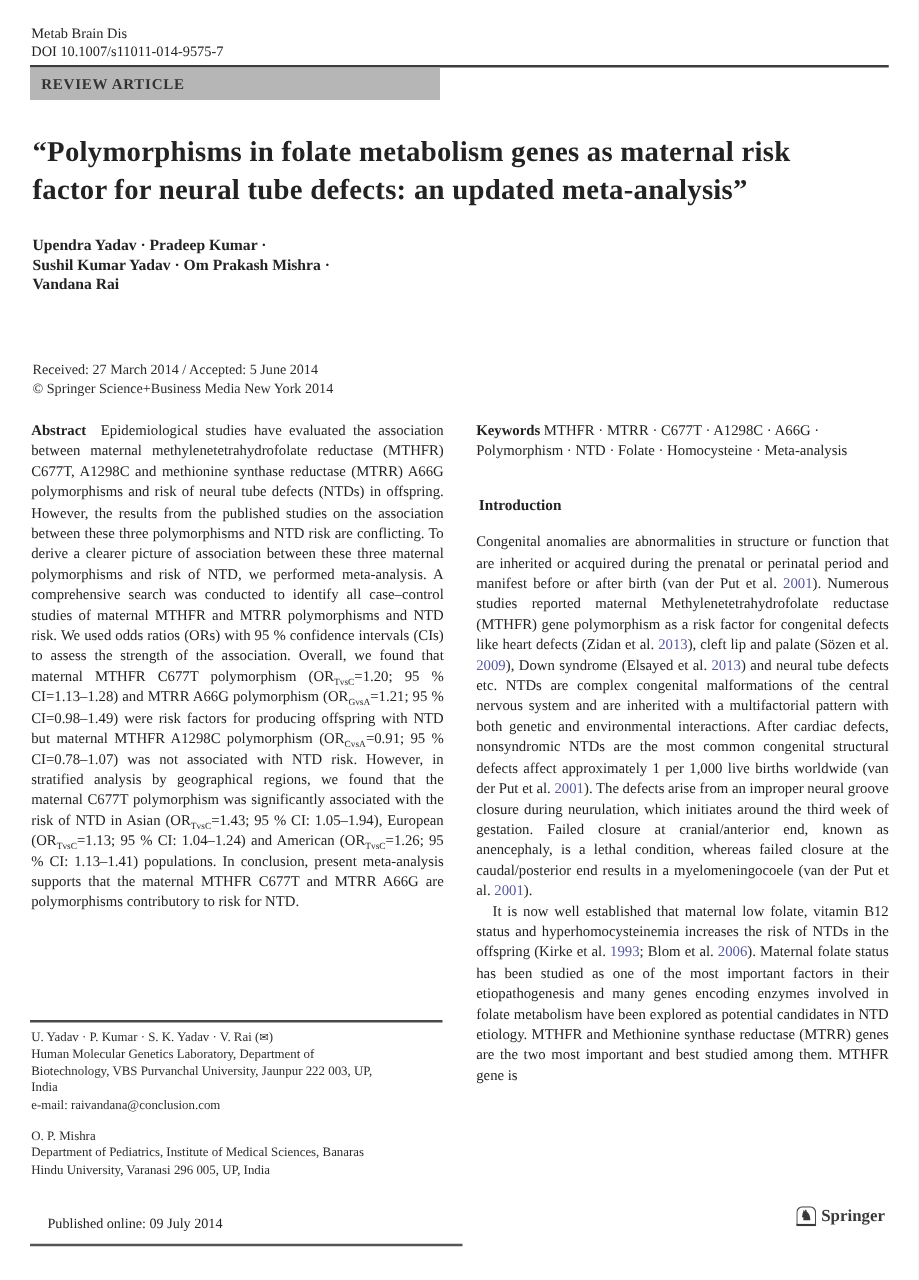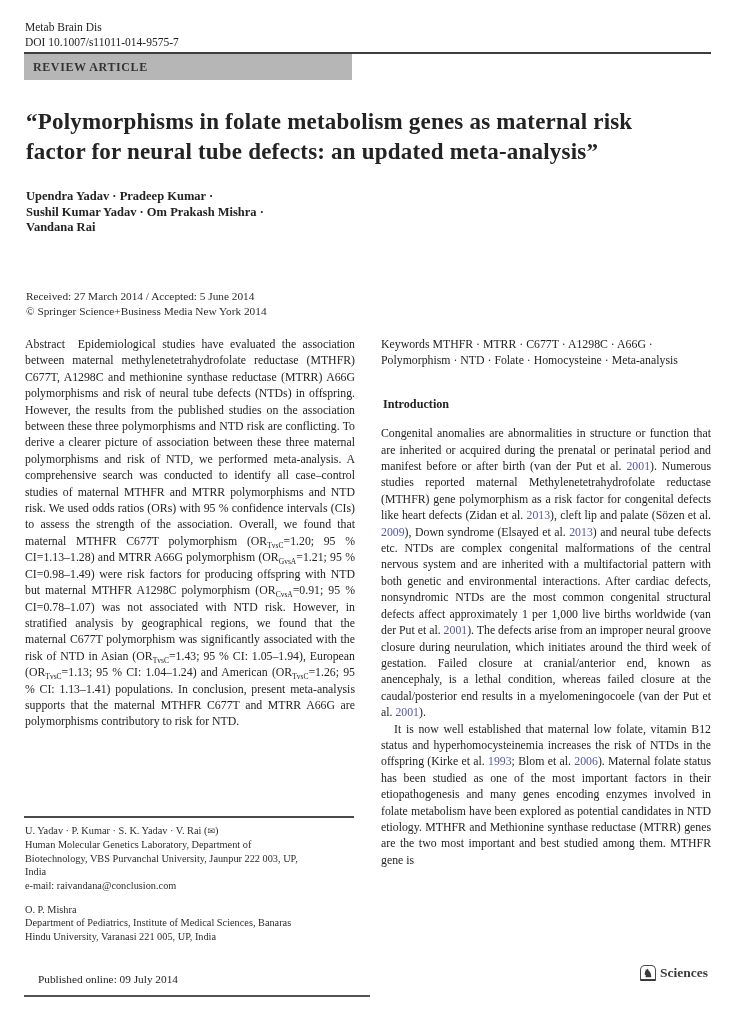--- a/index.html
+++ b/index.html
@@ -25,21 +25,21 @@
   }
   .title{
     position:absolute;left:26px;top:107px;width:665px;
     font-size:23px;font-weight:bold;line-height:30px;letter-spacing:.2px;
   }
   .authors{position:absolute;left:26px;top:189px;font-size:12.5px;font-weight:bold;line-height:15.6px;}
   .dates{position:absolute;left:26px;top:289px;font-size:11.3px;line-height:15px;color:#2c2c2c;}
   .columns{position:absolute;left:25px;top:336px;width:686px;display:flex;gap:26px;}
   .col{width:330px;font-size:11.8px;line-height:16.4px;}
   .justify{text-align:justify;}
-  .lead{font-weight:normal;}
+  .lead{font-weight:bold;}
   sub{font-size:7.5px;line-height:0;}
   .cite{color:var(--citation);cursor:pointer;}
   .keywords{text-align:left;line-height:16.4px;}
   .section-heading{font-weight:bold;font-size:12.2px;margin:27px 2px 13px;text-align:left;}
   .indent{text-indent:13px;}
   .affil-rule{position:absolute;left:24px;top:816px;width:330px;height:1.5px;background:#4a4a4a;}
   .affil{position:absolute;left:25px;width:334px;font-size:10.3px;line-height:13.4px;color:#2c2c2c;}
   .affil-1{top:824px;}
   .affil-2{top:903px;}
   .envelope{font-size:9px;}
@@ -102,24 +102,24 @@
     <div><span>U. Yadav · P. Kumar · S. K. Yadav · V. Rai (</span><span class="envelope">✉</span><span>)</span></div>
     <div>Human Molecular Genetics Laboratory, Department of</div>
     <div>Biotechnology, VBS Purvanchal University, Jaunpur 222 003, UP,</div>
     <div>India</div>
     <div>e-mail: raivandana@conclusion.com</div>
   </div>
 
   <div class="affil affil-2">
     <div>O. P. Mishra</div>
     <div>Department of Pediatrics, Institute of Medical Sciences, Banaras</div>
-    <div>Hindu University, Varanasi 221 005, UP, India</div>
+    <div>Hindu University, Varanasi 296 005, UP, India</div>
   </div>
 
   <div class="published">Published online: 09 July 2014</div>
   <div class="footer-rule"></div>
 
   <div class="springer">
     <span class="springer-icon">♞</span>
-    <span>Sciences</span>
+    <span>Springer</span>
   </div>
 
 </div>
 
 </body></html>

